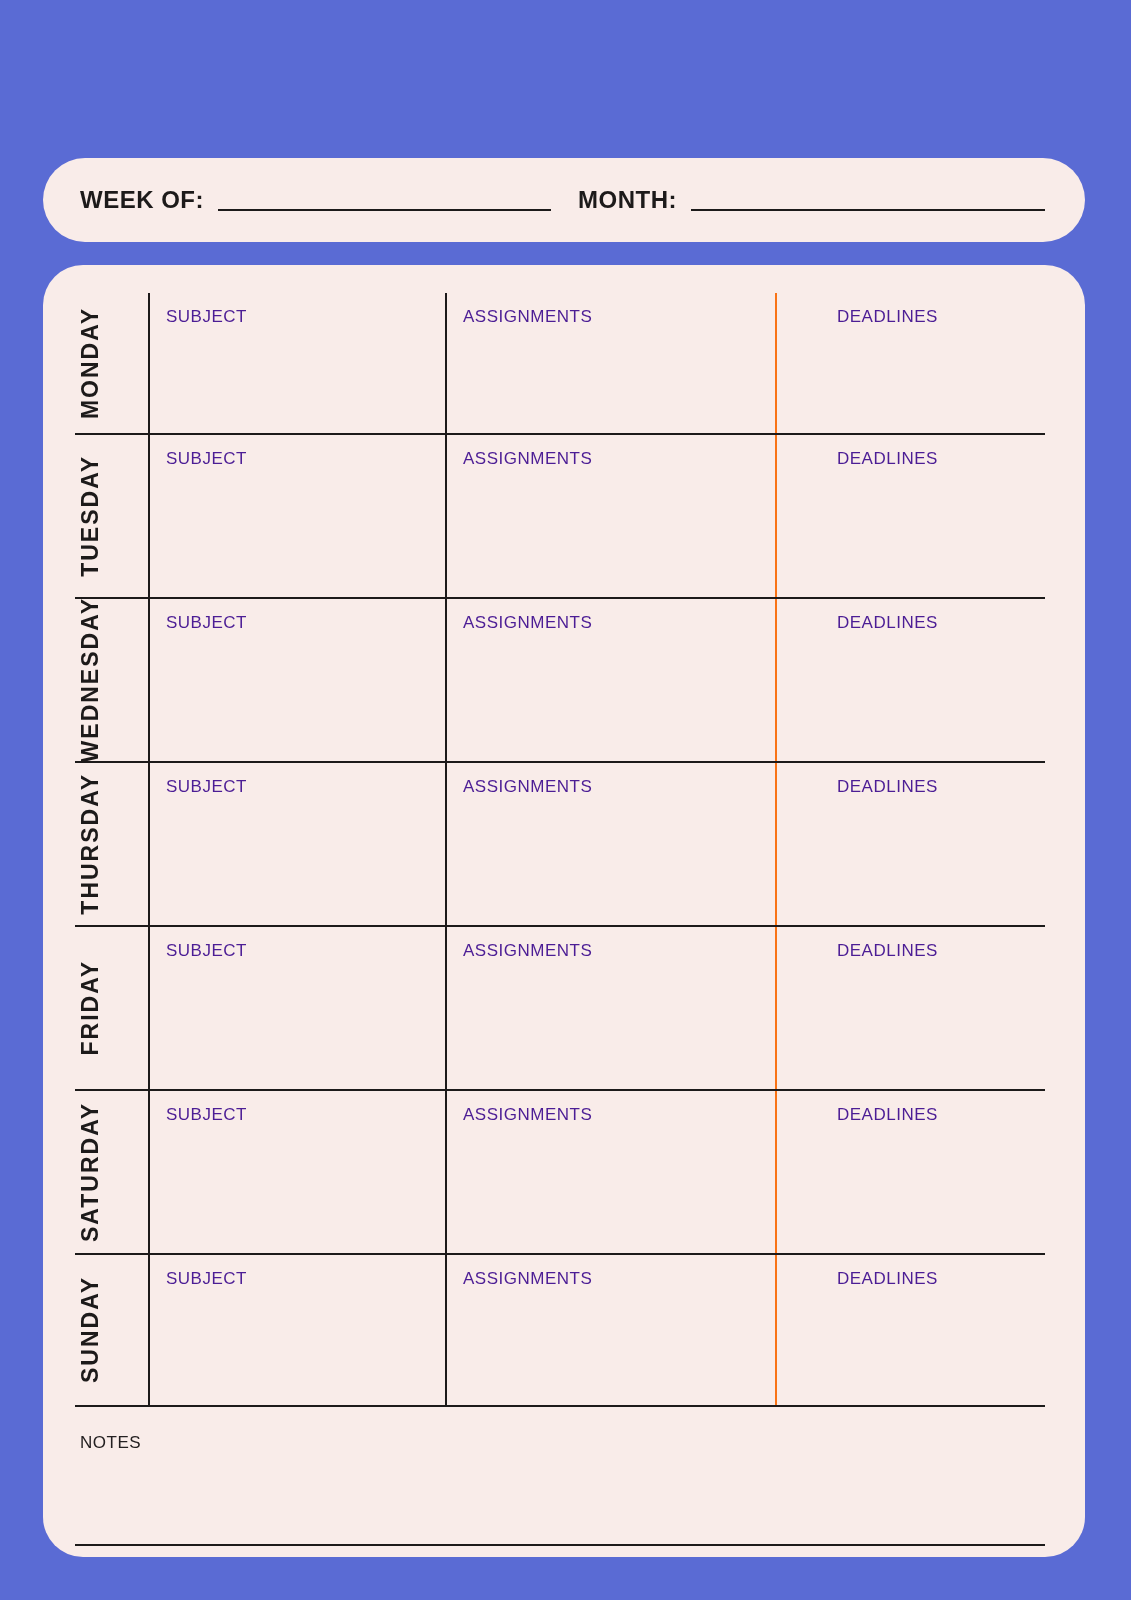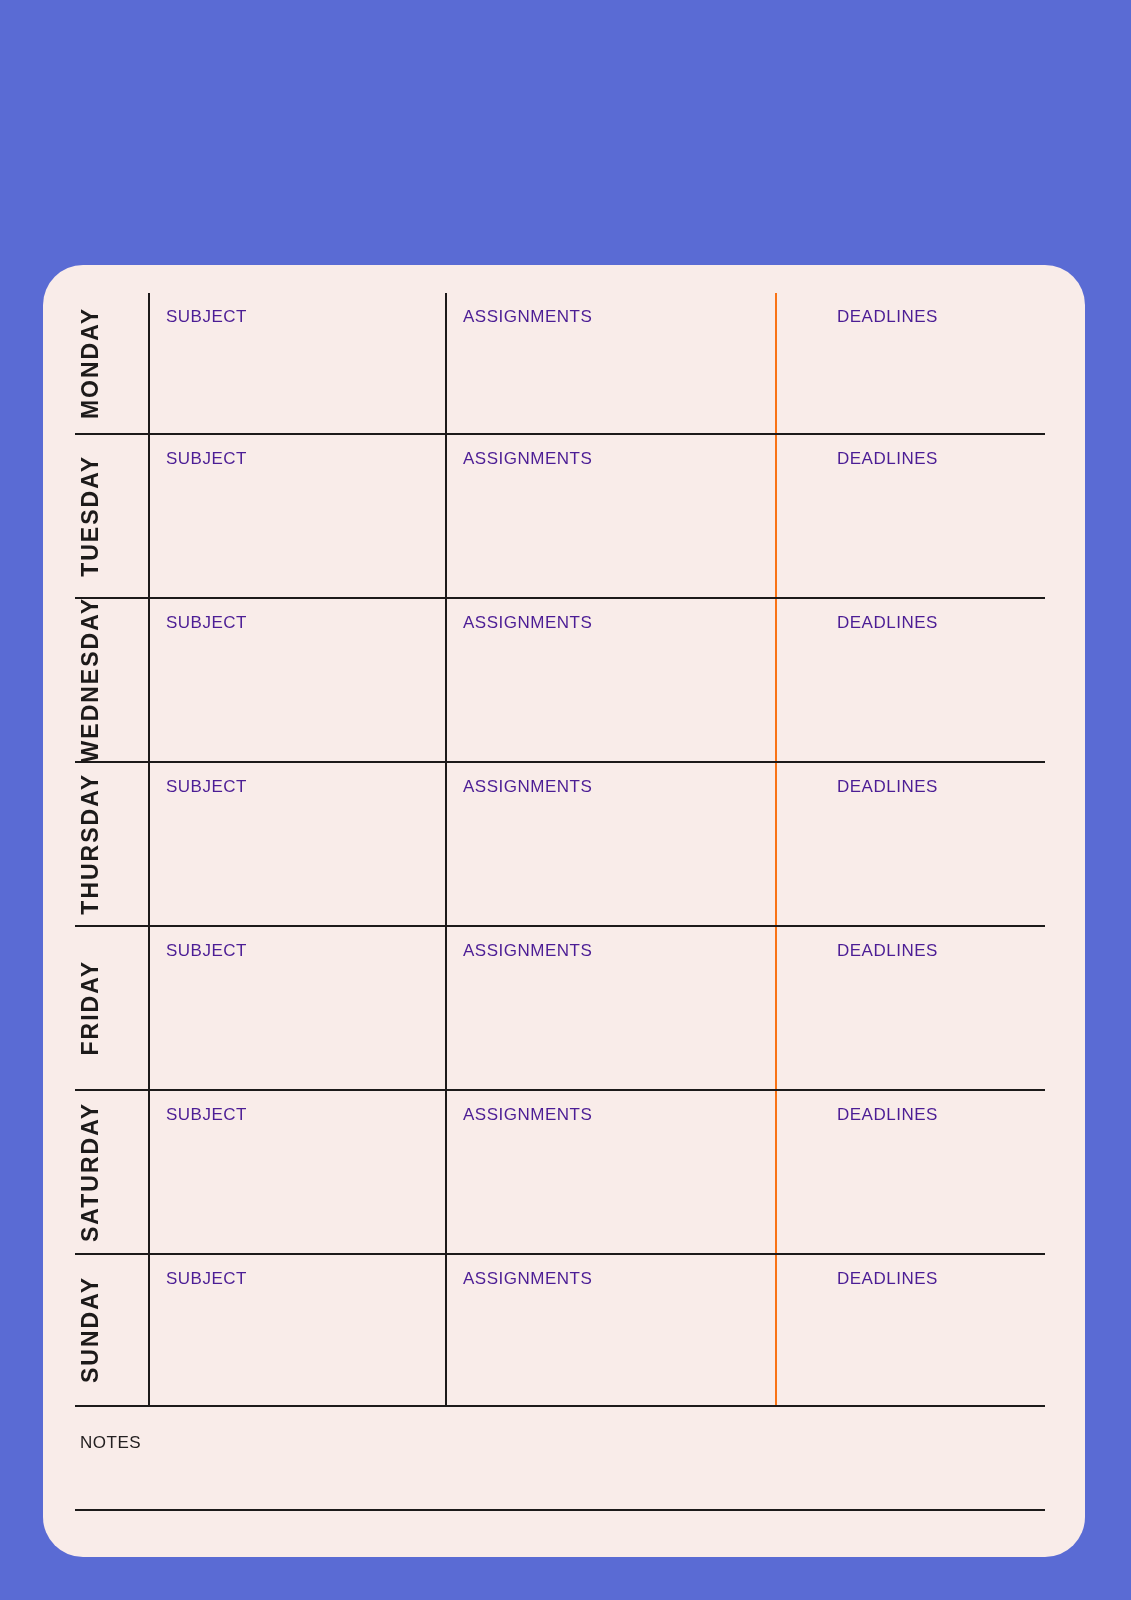--- a/index.html
+++ b/index.html
@@ -41,32 +41,38 @@
   .cell-deadlines { flex:1; border-left:2px solid #f97316;padding-left:44px; }
   .col-header {
     display:inline-block; margin:14px 0 0 16px;
     font-size:17px; letter-spacing:0.5px; color:#4c1d95; white-space:nowrap;
   }
   .day-label {
     writing-mode:vertical-rl; transform:rotate(180deg);
     font-weight:700; font-size:23px; letter-spacing:2px;
     color:#1D1A1A; white-space:nowrap; line-height:1.35;
   }
-  .notes-block { height:104px; border-bottom:2px solid #1D1A1A; box-sizing:border-box;text-decoration:underline; }
+  .notes-block { height:139px; border-bottom:2px solid #1D1A1A; box-sizing:border-box;text-decoration:underline; }
   .notes-label {
     display:inline-block; margin:26px 0 0 5px;
     font-size:17px; letter-spacing:0.5px; color:#242021;
   }
 </style>
 </head>
 <body>
 
 <div class="sheet">
 
 
+  <div class="week-bar">
+    <span class="bar-label">WEEK OF:</span>
+    <div class="fill-line line-week"></div>
+    <span class="bar-label month">MONTH:</span>
+    <div class="fill-line line-month"></div>
+  </div>
 
   <div class="panel">
     <div class="table-wrap">
 
       <div class="t-row row-0">
         <div class="cell cell-day">
           <div class="day-label">MONDAY</div>
         </div>
         <div class="cell cell-subject">
           <span class="col-header">SUBJECT</span>

